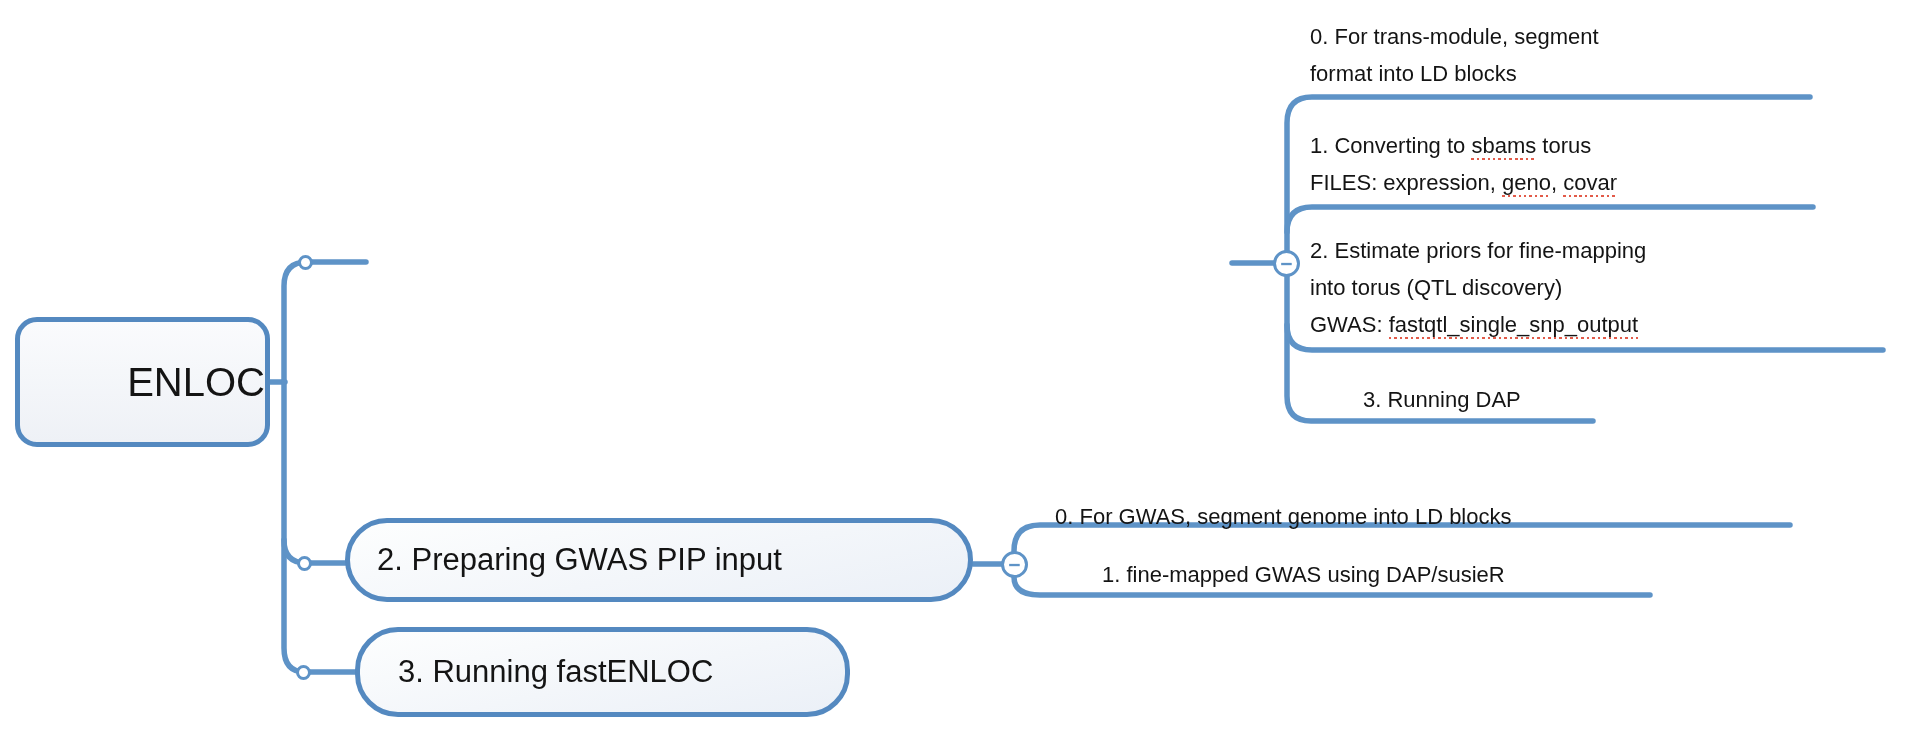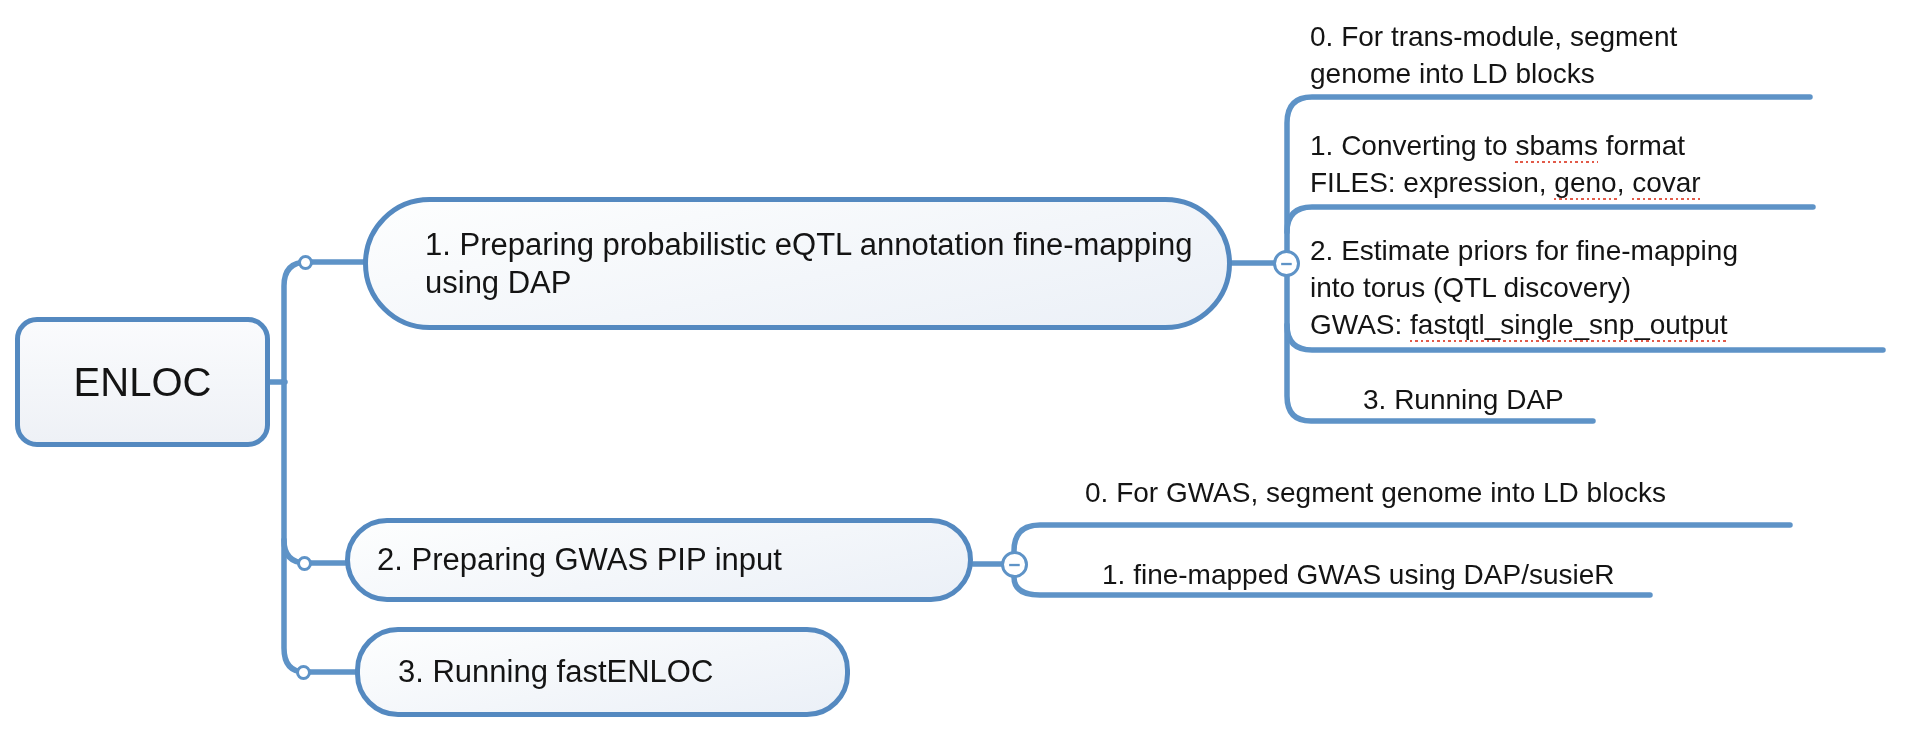--- a/index.html
+++ b/index.html
@@ -21,28 +21,28 @@
     position:absolute; box-sizing:border-box;
     border:5px solid #5489c0; border-radius:22px;
     background:linear-gradient(180deg, #fafbfd 0%, #eef1f6 100%);
     display:flex; align-items:center; justify-content:center;
     font-size:40px;
   }
   .pill-1 { left:363px; top:197px; width:869px; height:133px; border-radius:67px;
             padding-left:57px; padding-right:28px; white-space:normal; }
   .pill-2 { left:345px; top:518px; width:628px; height:84px;  border-radius:46px; padding-left:27px; }
   .pill-3 { left:355px; top:627px; width:495px; height:90px;  border-radius:43px; padding-left:38px; }
-  .root-box { left:15px; top:317px; width:255px; height:130px; }
+  .root-box { left:15px; top:317px; width:255px; height:130px;justify-content:flex-end; }
 
-  .leaf { position:absolute; font-size:28px; line-height:37px; white-space:nowrap; }
+  .leaf { position:absolute; font-size:22px; line-height:37px; white-space:nowrap; }
   .leaf-1-0 { left:1310px; top:18px; }
   .leaf-1-1 { left:1310px; top:127px; }
   .leaf-1-2 { left:1310px; top:232px; }
   .leaf-1-3 { left:1363px; top:381px; }
-  .leaf-2-0 { left:1055px; top:474px;margin-left:30px; }
+  .leaf-2-0 { left:1055px; top:498px; }
   .leaf-2-1 { left:1055px; top:556px;margin-left:47px; }
 
   .u { text-decoration-thickness:2.5px; text-underline-offset:4px; }
   .spell {
     background-image:repeating-linear-gradient(90deg, #e25a49 0 2.5px, transparent 2.5px 5.5px);
     background-repeat:no-repeat; background-position:0 100%; background-size:100% 2.5px;
     padding-bottom:2px;
     margin-top:28px;
   }
 
@@ -80,38 +80,35 @@
 
     <path d="M973,564 H1002"></path>
     <path d="M1014,551 Q1014,525 1040,525 H1790"></path>
     <path d="M1014,577 Q1014,595 1040,595 H1650"></path>
   </svg>
 
   <div class="root-box">
     <span>ENLOC</span>
   </div>
 
-  <div class="pill pill-1">
-    <span>1. Preparing probabilistic eQTL annotation fine-mapping using DAP</span>
-  </div>
 
   <div class="pill pill-2">
     <span>2. Preparing GWAS PIP input</span>
   </div>
 
   <div class="pill pill-3">
     <span>3. Running fastENLOC</span>
   </div>
 
   <div class="leaf leaf-1-0">
       <div class="tline"><span>0. For trans-module, segment</span></div>
-      <div class="tline"><span>genome into LD blocks</span></div>
+      <div class="tline"><span>format into LD blocks</span></div>
     </div>
   <div class="leaf leaf-1-1">
-      <div class="tline"><span>1. Converting to </span><span class="spell">sbams</span><span> format</span></div>
+      <div class="tline"><span>1. Converting to </span><span class="spell">sbams</span><span> torus</span></div>
       <div class="tline"><span>FILES: expression, </span><span class="u spell">geno</span><span>, </span><span class="u spell">covar</span></div>
     </div>
   <div class="leaf leaf-1-2">
       <div class="tline"><span>2. Estimate priors for fine-mapping</span></div>
       <div class="tline"><span>into torus (QTL discovery)</span></div>
       <div class="tline"><span>GWAS: </span><span class="u spell">fastqtl_single_snp_output</span></div>
     </div>
   <div class="leaf leaf-1-3">
       <div class="tline"><span>3. Running DAP</span></div>
     </div>

